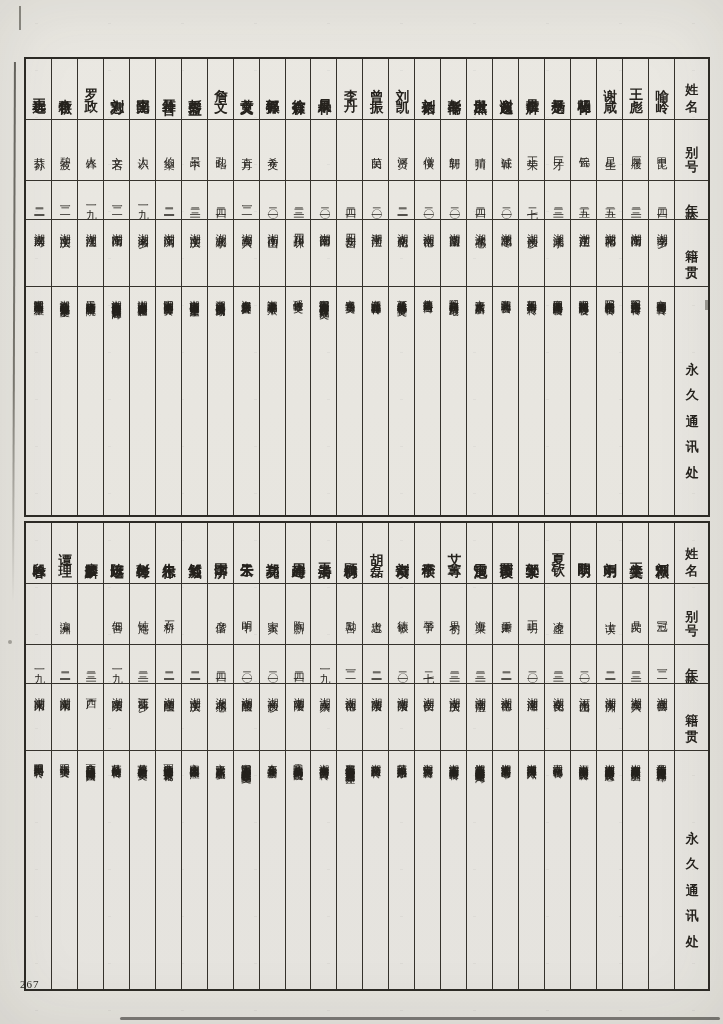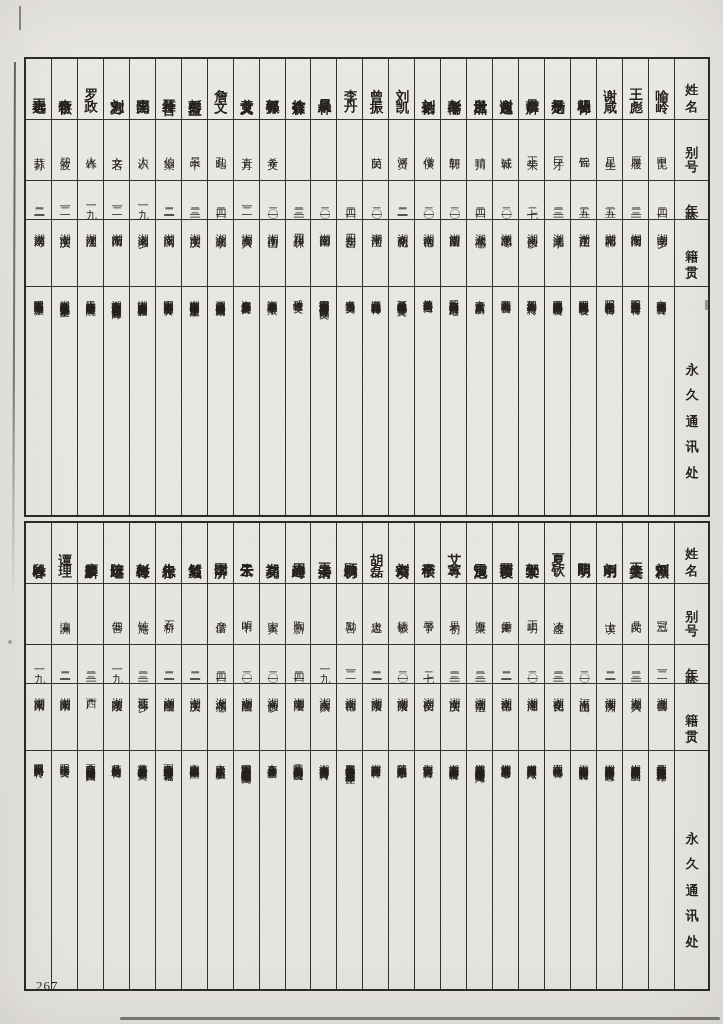--- a/index.html
+++ b/index.html
@@ -55,22 +55,22 @@
   .cell-addr span{font-size:10px;letter-spacing:0.5px;line-height:1.15;}
   
   .header-col .cell span{font-weight:700;font-size:13px;}
   .header-col .cell{align-items:center;}
   .header-col .cell:nth-child(1) span{letter-spacing:16px;}
   .header-col .cell:nth-child(2) span{letter-spacing:14px;}
   .header-col .cell:nth-child(3) span{letter-spacing:6px;}
   .header-col .cell:nth-child(4) span{letter-spacing:16px;}
   .header-col .cell:nth-child(5) span{letter-spacing:26px;padding-top:26px;}
   .page-number{
-    position:absolute;left:36px;top:978px;
-    font-size:13px;letter-spacing:1px;color:#2a2archived;
+    position:absolute;left:20px;top:978px;
+    font-size:11px;letter-spacing:1px;color:#2a2archived;
     color:#2a2823;
     font-family:"Liberation Serif","DejaVu Serif",serif;
   }
   
   .artifact-left-line{
     position:absolute;left:13px;top:62px;width:2px;height:540px;
     background:linear-gradient(#3a3832, #55524a 60%, transparent);
     opacity:.75;transform:rotate(.2deg);
   }
   .artifact-top-tick{

